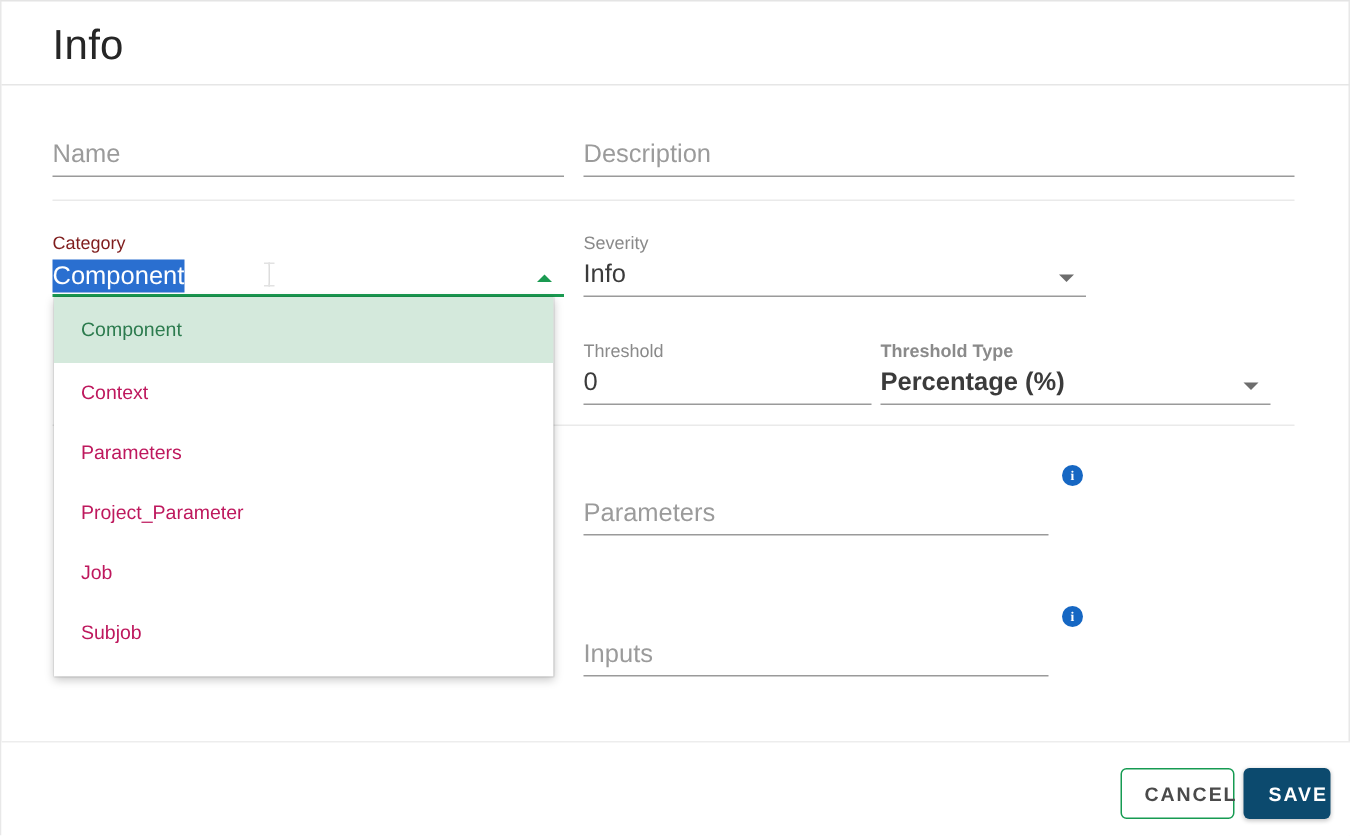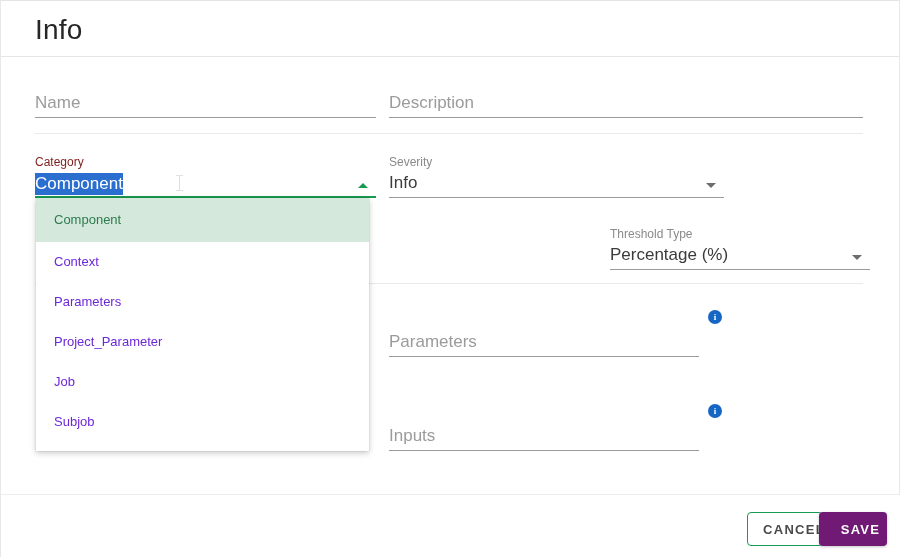--- a/index.html
+++ b/index.html
@@ -173,21 +173,21 @@
     z-index: 50;
     overflow: hidden;
   }
 
   .dropdown-option {
     position: relative;
     height: 40px;
     line-height: 40px;
     padding-left: 18px;
     font-size: 13px;
-    color: #6d28d9;
+    color: #be185d;
     cursor: pointer;
     white-space: nowrap;
   }
 
   .dropdown-option:first-child { margin-top: 4px; }
 
   .dropdown-option.selected {
     background: #d4e9dc;
     color: #2c7b4e;
     height: 44px;
@@ -223,22 +223,22 @@
   .btn-cancel {
     right: 78px;
     width: 76px;
     background: #ffffff;
     border: 1px solid #169b52;
     color: #4a4a4a;
   }
 
   .btn-save {
     right: 14px;
-    width: 68px;
-    background: #701a75;
+    width: 58px;
+    background: #0c4a6e;
     color: #ffffff;
     box-shadow: 0 1px 3px rgba(0,0,0,0.22);
   }
 </style>
 </head>
 <body>
 
 <div class="dialog">
 
   <div class="dialog-header">
@@ -269,22 +269,27 @@
       <div class="field-line accent"></div>
     </div>
 
     <div class="field" style="left:388px; top:98px; width:335px; height:43px;">
       <div class="field-label">Severity</div>
       <div class="field-value">Info</div>
       <div class="select-arrow" style="right:8px;"></div>
       <div class="field-line"></div>
     </div>
 
-
-    <div class="field" style="left:609px; top:170px; width:260px; height:43px;">
+    <div class="field" style="left:388px; top:170px; width:192px; height:43px;">
+      <div class="field-label">Threshold</div>
+      <div class="field-value">0</div>
+      <div class="field-line"></div>
+    </div>
+
+    <div class="field" style="left:586px; top:170px; width:260px; height:43px;font-weight:bold;">
       <div class="field-label">Threshold Type</div>
       <div class="field-value">Percentage (%)</div>
       <div class="select-arrow" style="right:8px;"></div>
       <div class="field-line"></div>
     </div>
 
     <div class="divider" style="left:34px; top:226px; width:828px;"></div>
 
     <div class="field" style="left:388px; top:268px; width:310px; height:32px;">
       <div class="field-value placeholder">Parameters</div>

